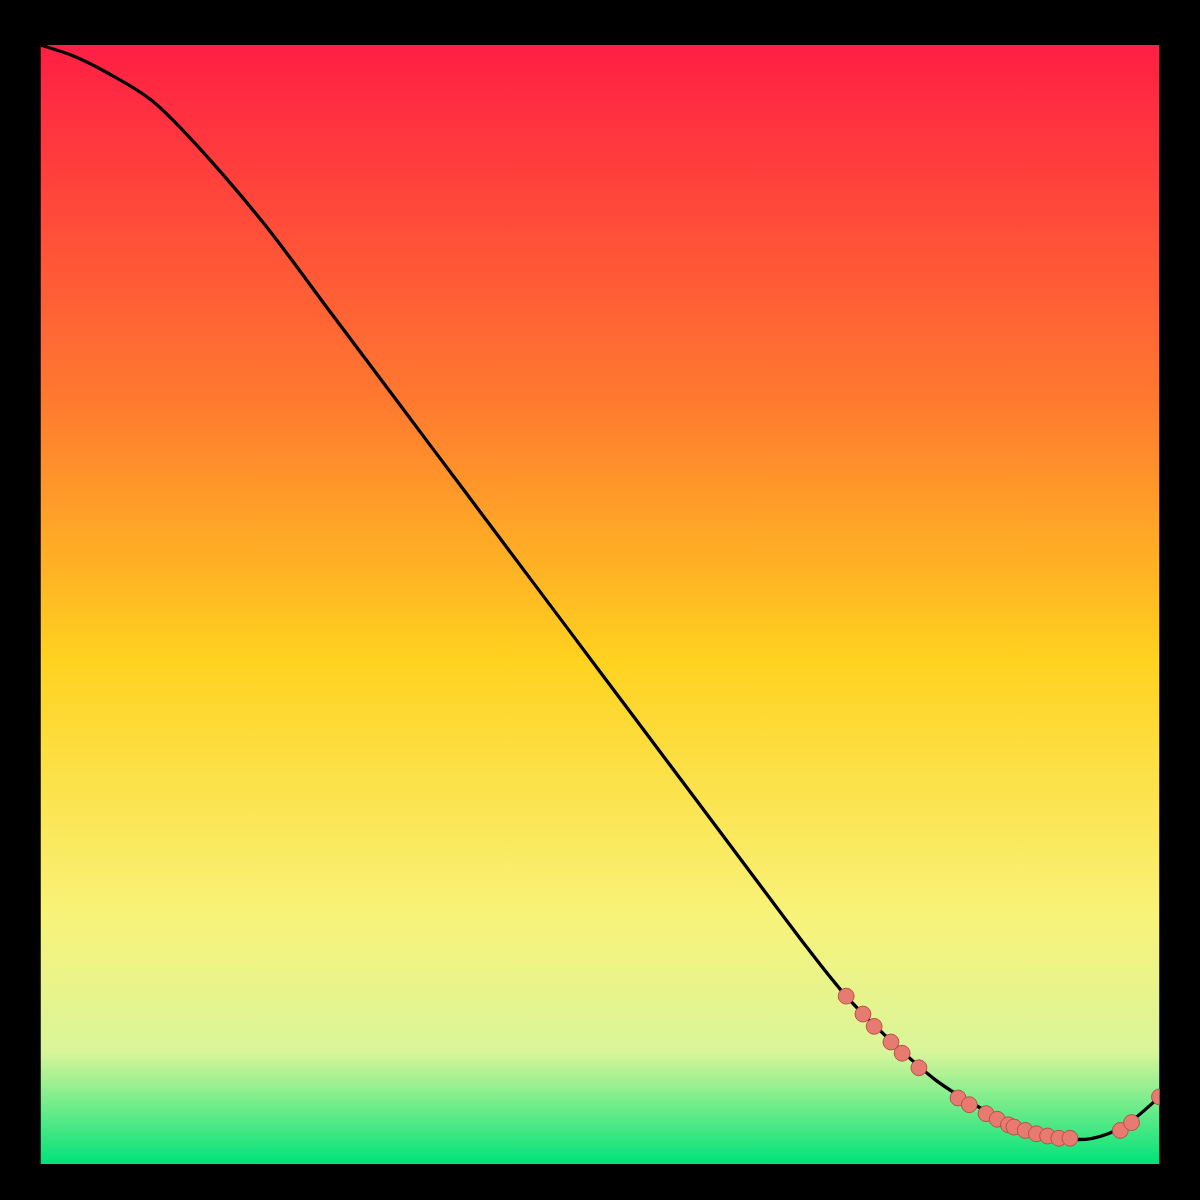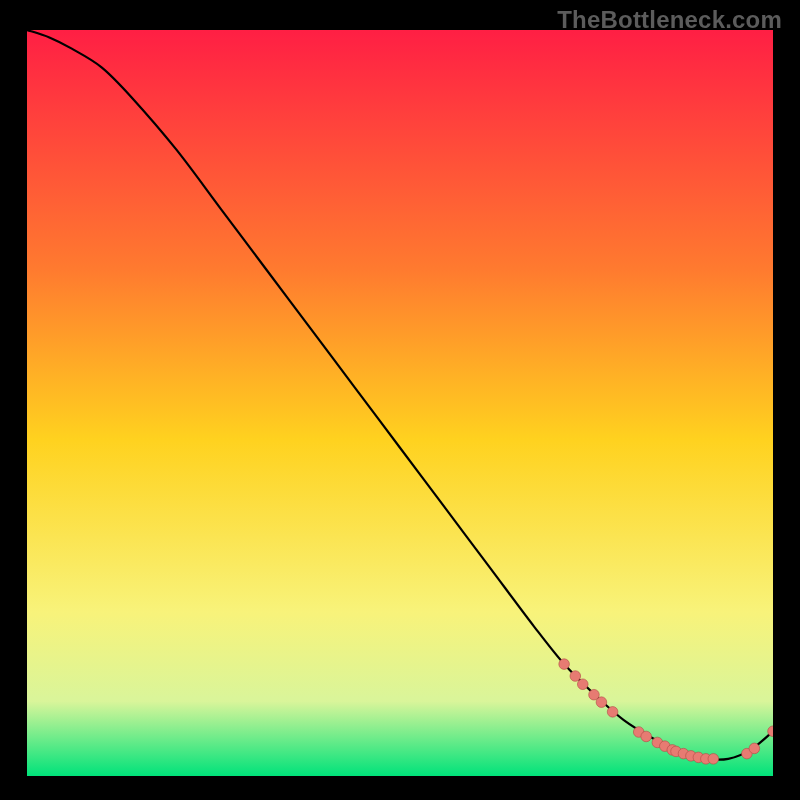--- a/index.html
+++ b/index.html
@@ -37,21 +37,20 @@
   .plot svg {
     display: block;
     width: 746px;
     height: 746px;
   }
 </style>
 </head>
 <body>
 
 <div class="stage">
-  <div class="watermark">TheBottleneck.com</div>
 
   <div class="plot">
     <svg id="plot-svg" viewBox="0 0 746 746" preserveAspectRatio="none">
       <defs>
         <linearGradient id="bg-grad" x1="0" y1="0" x2="0" y2="1">
           <stop id="g0" offset="0%" stop-color="#ff1f44"></stop>
           <stop id="g1" offset="32%" stop-color="#ff7a2f"></stop>
           <stop id="g2" offset="55%" stop-color="#ffd21f"></stop>
           <stop id="g3" offset="78%" stop-color="#f8f37a"></stop>
           <stop id="g4" offset="90%" stop-color="#d9f59a"></stop>

